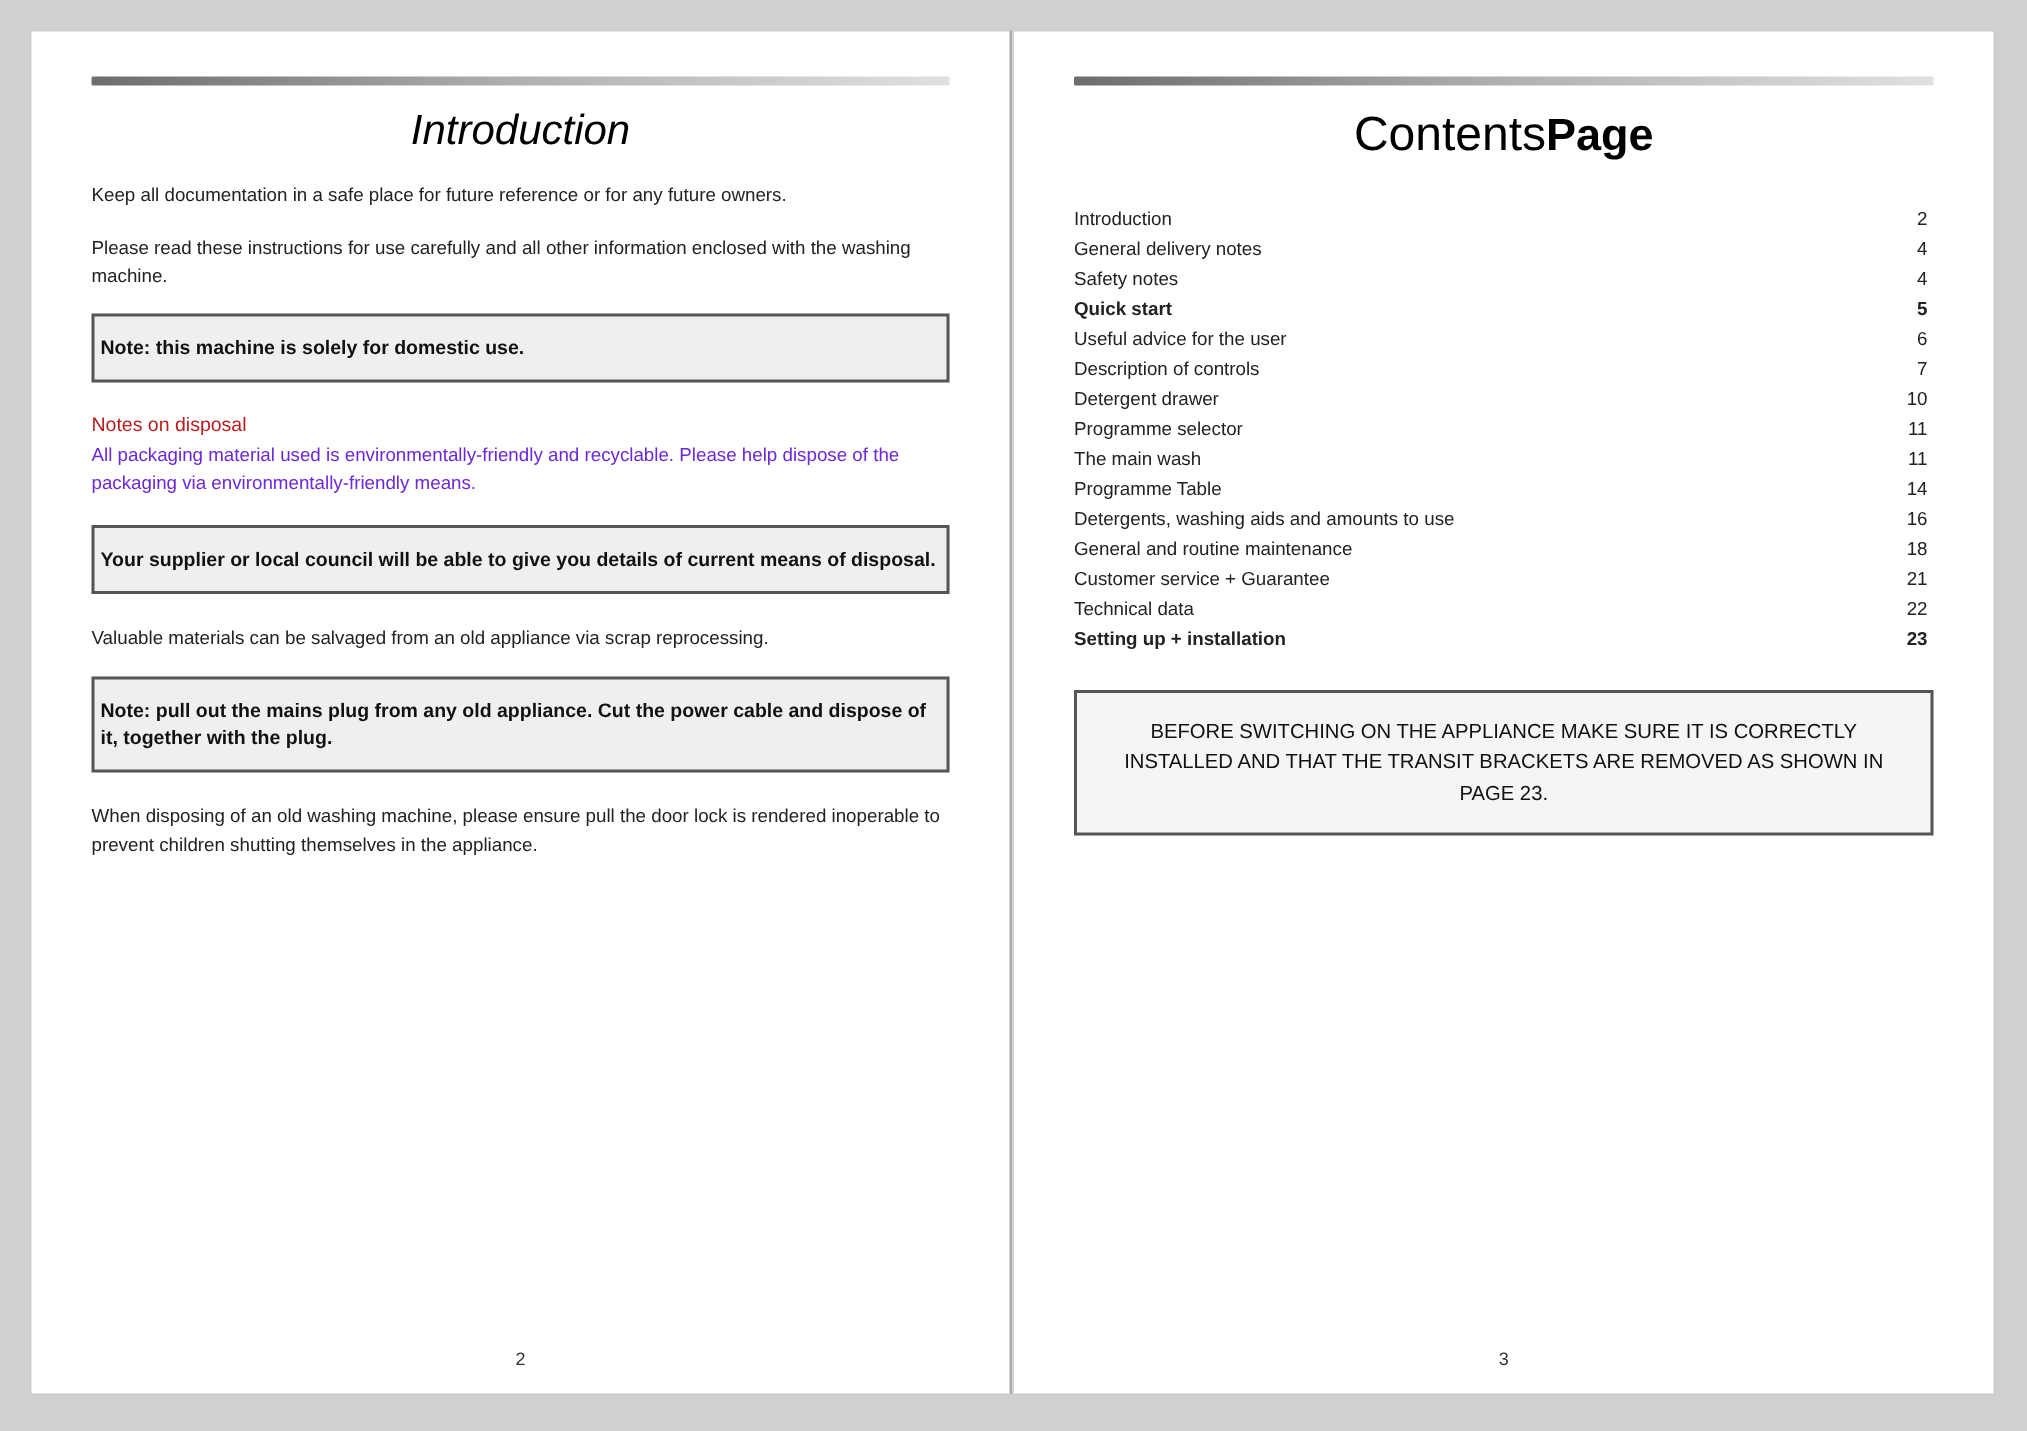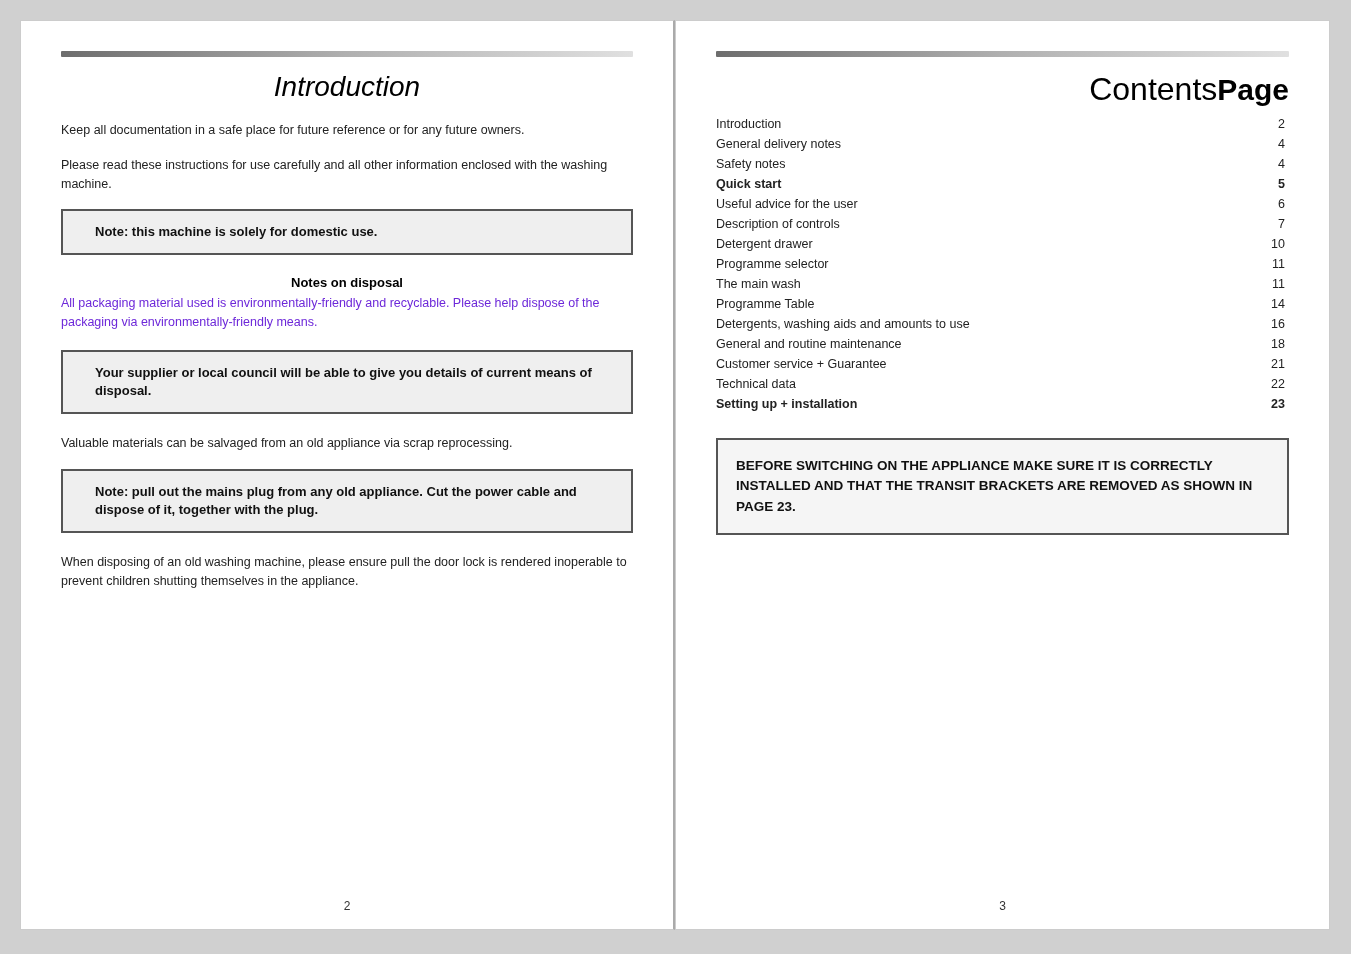--- a/index.html
+++ b/index.html
@@ -57,37 +57,36 @@
     .intro-text {
       font-size: 12.5px;
       line-height: 1.5;
       color: #222;
       margin-bottom: 16px;
     }
 
     .note-box {
       border: 2px solid #555;
       background: #efefef;
-      padding: 12px 32px;
+      padding: 12px 4px;
       margin-bottom: 20px;
     }
 
     .note-box-text {
       font-size: 13px;
       font-weight: bold;
       color: #111;
       line-height: 1.4;
     }
 
     .section-heading {
       font-size: 13px;
-      font-weight: bold;
-      color: #000000;
+      font-weight: normal;
+      color: #b91c1c;
       margin-bottom: 4px;
-      text-align: center;
     }
 
     .section-block {
       margin-bottom: 18px;
     }
 
     .section-text {
       font-size: 12.5px;
       line-height: 1.5;
       color: #6d28d9;
@@ -98,23 +97,23 @@
       bottom: 16px;
       left: 50%;
       transform: translateX(-50%);
       font-size: 12px;
       color: #333;
     }
 
     
     .contents-header-row {
       display: flex;
-      justify-content: flex-end;
+      justify-content: center;
       align-items: baseline;
-      margin-bottom: 6px;
+      margin-bottom: 28px;
     }
 
     .contents-title {
       font-size: 32px;
       font-weight: normal;
       color: #000;
     }
 
     .contents-page-label {
       font-size: 30px;
@@ -145,24 +144,25 @@
 
     .warning-box {
       border: 2px solid #555;
       background: #f5f5f5;
       padding: 16px 18px;
       margin-top: 10px;
     }
 
     .warning-text {
       font-size: 13.5px;
-      font-weight: bold;
+      font-weight: normal;
       color: #111;
       line-height: 1.5;
       text-transform: uppercase;
+      text-align: center;
     }
   </style>
 </head>
 <body>
 
 <div class="pages-wrapper">
 
   <div class="page page-left">
     <div class="page-header-bar"></div>
     <h1 class="page-title page-title-left">Introduction</h1>

